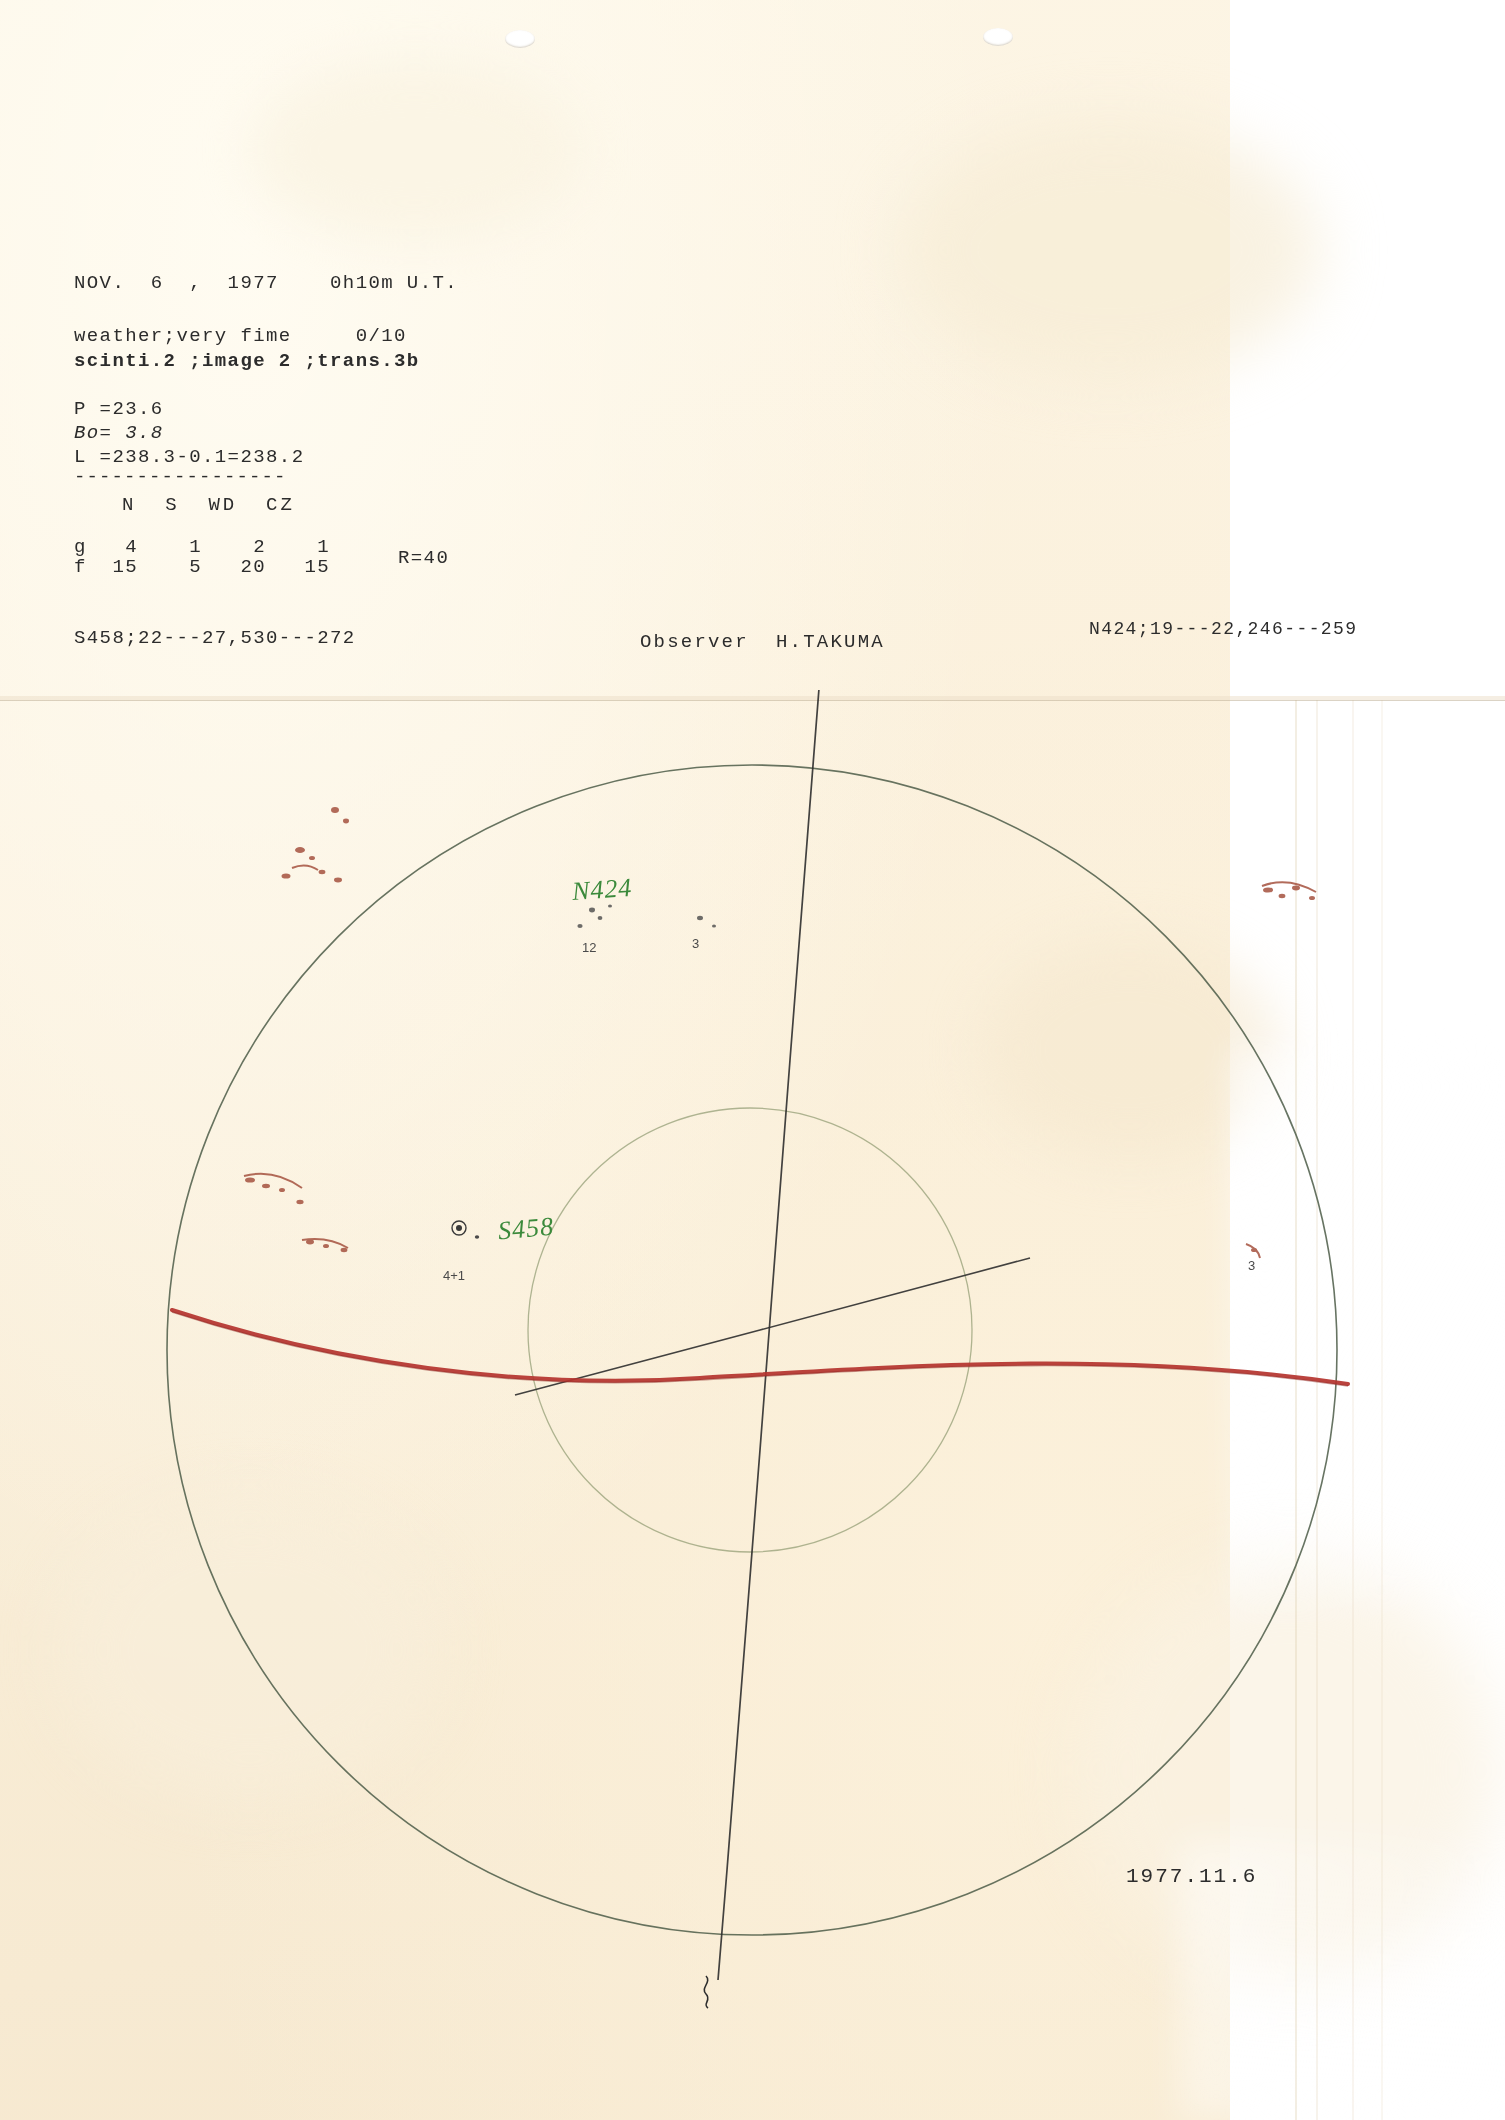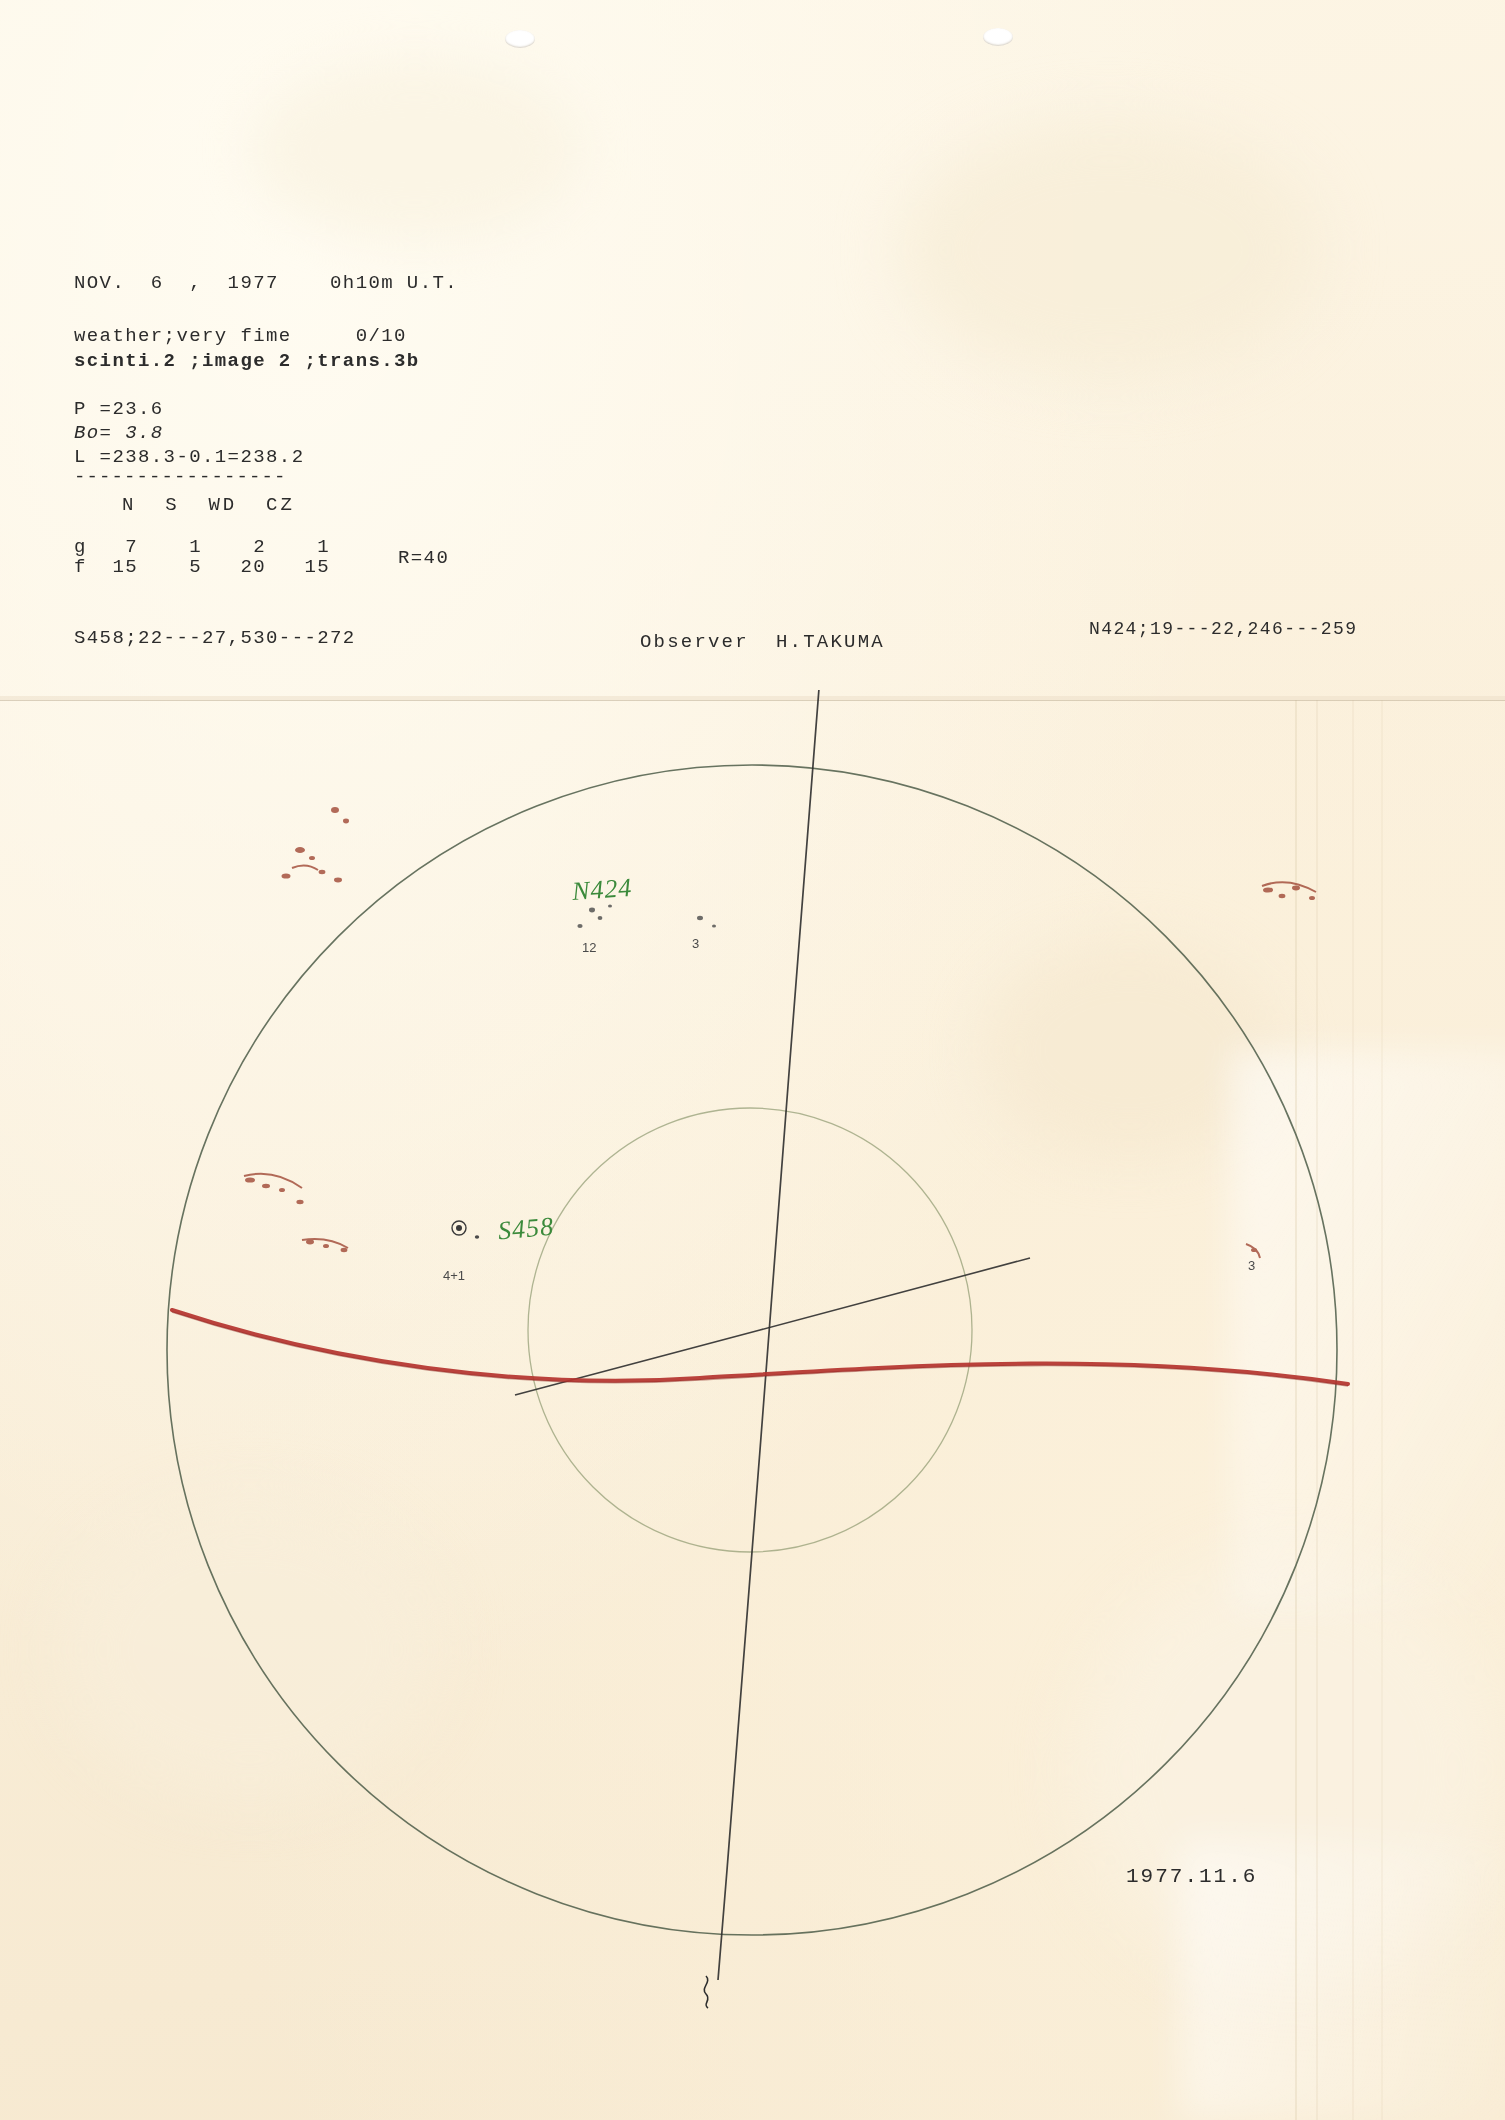--- a/index.html
+++ b/index.html
@@ -12,21 +12,21 @@
     height: 2120px;
     position: relative;
     overflow: hidden;
     font-family: "Liberation Mono", monospace;
   }
 
   
   #sheet {
     position: absolute;
     left: 0; top: 0;
-    width: 1505px; height: 2120px;
+    width: 1230px; height: 2120px;
     background:
       radial-gradient(ellipse at 20% 12%, rgba(255,252,242,0.95) 0%, rgba(0,0,0,0) 55%),
       radial-gradient(ellipse at 85% 75%, rgba(252,241,219,0.9) 0%, rgba(0,0,0,0) 60%),
       linear-gradient(170deg, #fdf6e6 0%, #fbf1de 35%, #f8ecd5 70%, #f6e8cf 100%);
   }
   
   .blotch {
     position: absolute;
     border-radius: 50%;
     pointer-events: none;
@@ -140,21 +140,21 @@
   <div id="fold"></div>
 
   <div class="typed" id="line-date">NOV.  6  ,  1977    0h10m U.T.</div>
   <div class="typed" id="line-weather">weather;very fime     0/10</div>
   <div class="typed" id="line-scinti">scinti.2 ;image 2 ;trans.3b</div>
   <div class="typed" id="line-p">P =23.6</div>
   <div class="typed" id="line-bo">Bo= 3.8</div>
   <div class="typed" id="line-l">L =238.3-0.1=238.2</div>
   <div class="typed" id="line-rule">-----------------</div>
   <div class="typed" id="line-cols">N  S  WD  CZ</div>
-  <div class="typed" id="line-g">g   7    1    2    1</div>
+  <div class="typed" id="line-g">g   4    1    2    1</div>
   <div class="typed" id="line-f">f  15    5   20   15</div>
   <div class="typed" id="line-r">R=40</div>
   <div class="typed" id="line-s458">S458;22---27,530---272</div>
   <div class="typed" id="line-observer">Observer  H.TAKUMA</div>
   <div class="typed" id="line-n424">N424;19---22,246---259</div>
   <div class="typed" id="line-bottomdate">1977.11.6</div>
 
   <div id="draw">
     <svg width="1505" height="1430" viewBox="0 0 1505 1430">
 

